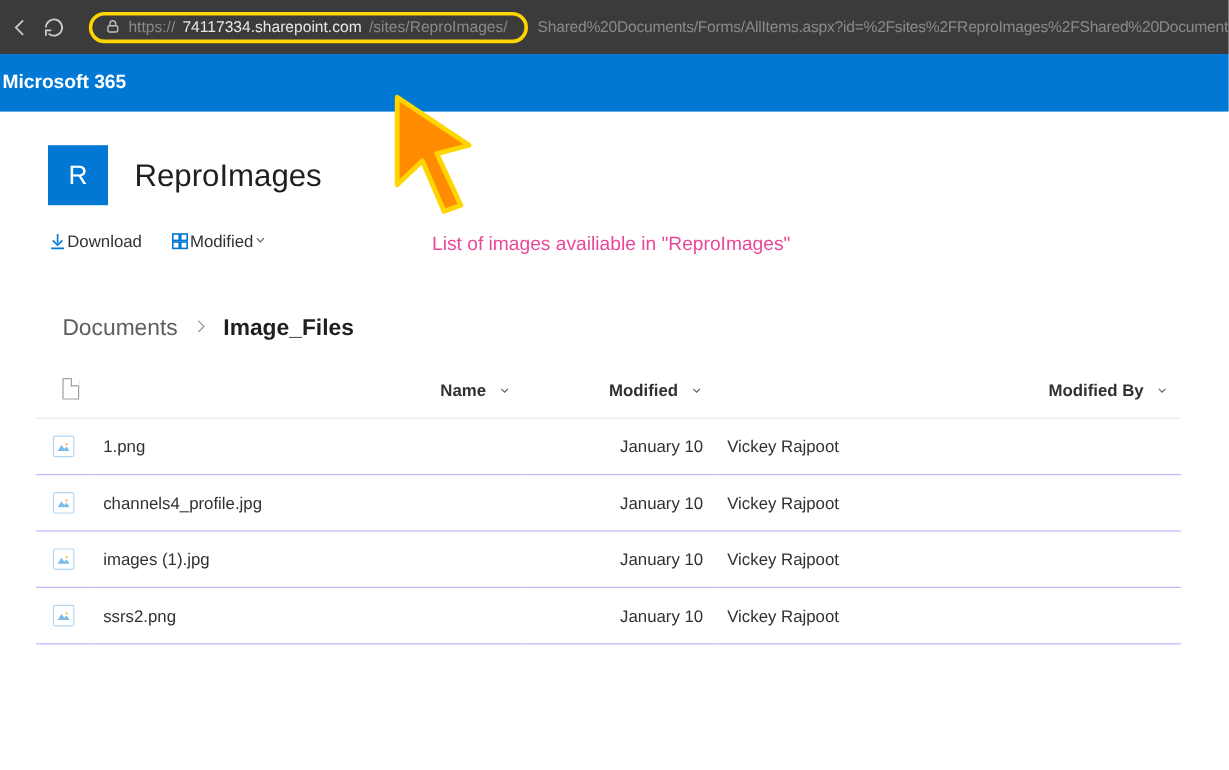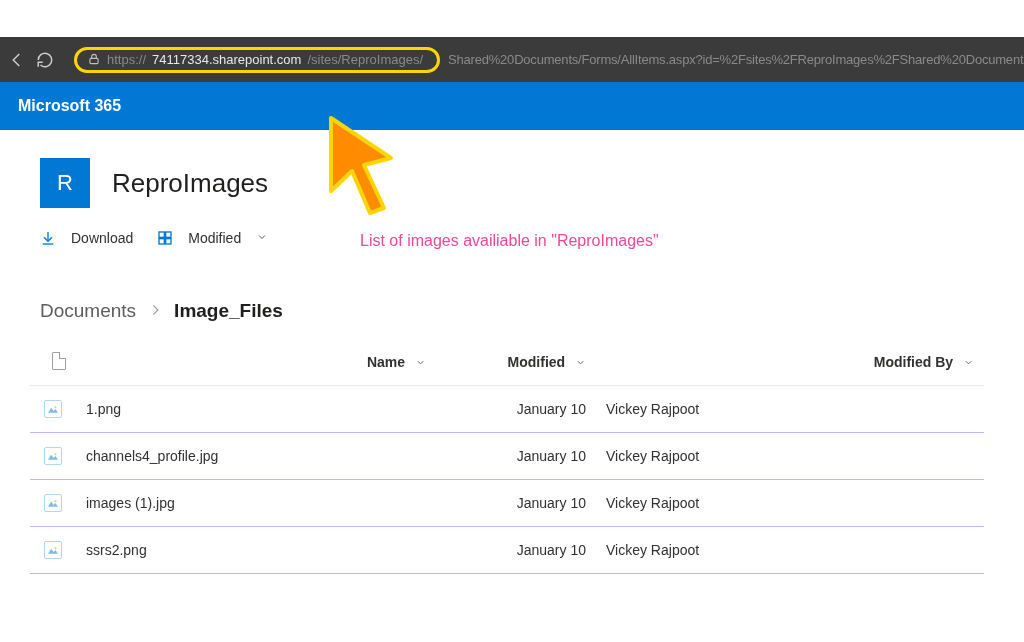--- a/index.html
+++ b/index.html
@@ -1,33 +1,33 @@
 <!DOCTYPE html>
 <html><head>
 <meta charset="utf-8">
 <style>
   * { box-sizing: border-box; margin: 0; padding: 0; }
   body { font-family: "Segoe UI", Arial, sans-serif; width: 1024px; height: 642px; overflow: hidden; background: #fff; }
-  .browser-bar { background: #3b3b3b; height: 45px; display: flex; align-items: center; padding: 0 8px; gap: 10px; position: relative; margin-top: 37px; }
+  .browser-bar { background: #3b3b3b; height: 45px; display: flex; align-items: center; padding: 0 8px; gap: 10px; position: relative; }
   .nav-arrow { color: #ccc; width: 18px; height: 18px; display:flex; align-items:center; justify-content:center; cursor:pointer; }
   .refresh-icon { color: #ccc; width: 18px; height: 18px; display:flex; align-items:center; justify-content:center; cursor:pointer; }
   .url-box { flex: 0 0 auto; display:flex; align-items:center; gap:8px; background: transparent; color: #bfbfbf; font-size: 13px; height: 32px; padding: 0 10px; }
   .url-highlight { border: 3px solid #ffd500; border-radius: 18px; padding: 2px 14px 3px 10px; display:flex; align-items:center; gap:6px; }
   .url-rest { color: #8a8a8a; font-size: 13px; letter-spacing: -0.2px; }
   .lock-svg { width:14px; height:14px; }
-  .suite-bar { background: #0078d4; color: #fff; height: 48px; display:flex; align-items:center; padding-left: 18px; font-size: 16px; font-weight: 600; }
+  .suite-bar { background: #0078d4; color: #fff; height: 48px; display:flex; align-items:center; padding-left: 2px; font-size: 16px; font-weight: 600; }
   .site-header { display:flex; align-items:center; gap: 22px; padding: 28px 40px 14px 40px; }
   .site-badge { width: 50px; height: 50px; background: #0078d4; color: #fff; display:flex; align-items:center; justify-content:center; font-size: 22px; font-weight: 400; }
   .site-title { font-size: 26px; font-weight: 400; color: #201f1e; }
   .cmd-bar { display:flex; align-items:center; gap: 24px; padding: 8px 40px 16px 40px; border-bottom: 0; }
-  .cmd-item { display:flex; align-items:center; gap: 15px; font-size: 14px; color: #323130; cursor:pointer; }
+  .cmd-item { display:flex; align-items:center; gap: 0; font-size: 14px; color: #323130; cursor:pointer; }
   .cmd-icon { color: #0078d4; display:flex; align-items:center; }
   .annotation { color: #ec4899; font-size: 16px; position:absolute; left: 360px; top: 195px; }
   .cursor-arrow { position:absolute; left: 326px; top: 76px; z-index: 50; }
-  .breadcrumb { padding: 38px 40px 18px 40px; display:flex; align-items:center; gap: 12px; font-size: 19px; color: #605e5c; }
+  .breadcrumb { padding: 38px 40px 18px 40px; display:flex; align-items:center; gap: 12px; font-size: 19px; color: #605e5c; margin-left: 12px; }
   .breadcrumb .current { font-weight: 700; color: #201f1e; }
   .chevron-sm { color: #a19f9d; }
   .table { width: calc(100% - 70px); margin-left: 30px; border-collapse: collapse; }
   .table th { text-align:right; font-size: 14px; font-weight:600; color: #323130; padding: 12px 10px 12px 10px; border-bottom: 1px solid #edebe9; }
   .table td { font-size: 14px; color: #323130; padding: 14px 10px; border-bottom: 1px solid #c4b5fd; }
   .col-icon { width: 46px; text-align:center; }
   .col-name { width: 360px; }
   .col-mod { width: 160px; color: #605e5c; text-align: right; }
   .col-by  { color: #605e5c; }
   .sort-chev { display:inline-block; margin-left:6px; vertical-align:middle; }

